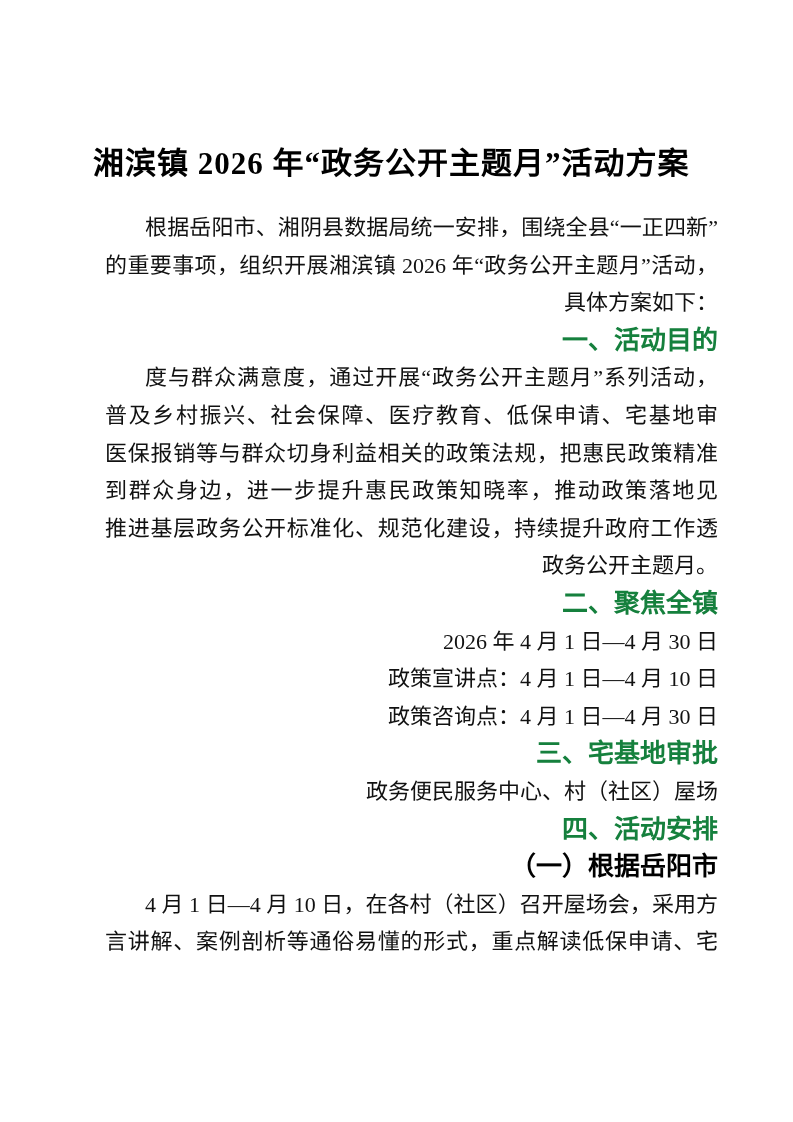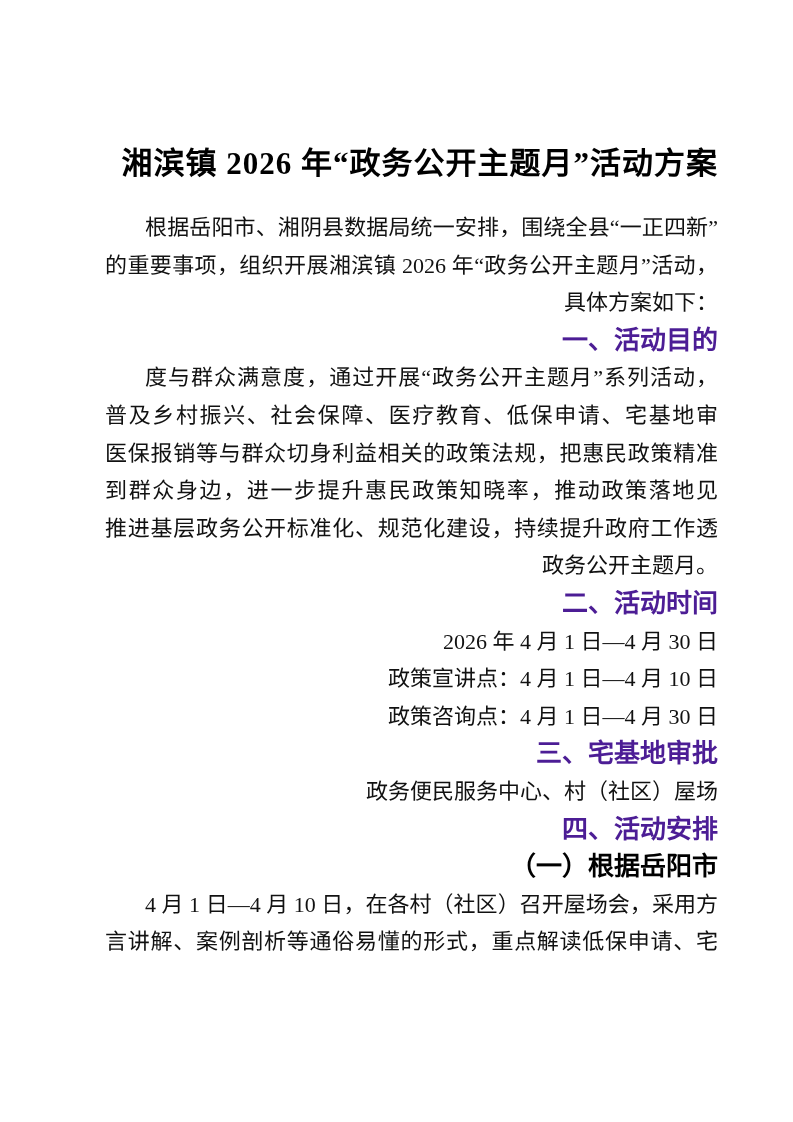--- a/index.html
+++ b/index.html
@@ -12,21 +12,21 @@
     overflow:hidden;
   }
   .doc{
     position:absolute;
     left:105px;top:136px;
     width:613px;
   }
   .title{
     font-size:31px;
     font-weight:bold;
-    text-align:right;
+    text-align:left;
     height:56px;
     line-height:56px;
     margin-left:-12px;
     letter-spacing:1px;
     white-space:nowrap;
     font-family:"Liberation Serif","DejaVu Serif",serif;
   }
   .title-gap{height:17px;}
   .line{
     height:37.6px;
@@ -38,21 +38,21 @@
   }
   .fill{
     text-align:justify;
     text-align-last:justify;
   }
   .ind{text-indent:40px;}
   .heading{
     font-family:"Liberation Sans","DejaVu Sans",sans-serif;
     font-weight:bold;
     font-size:26px;
-    color:#4c1d95;
+    color:#15803d;
   }
   .subheading{
     font-family:"Liberation Serif","DejaVu Serif",serif;
     font-weight:bold;
     font-size:26px;
     text-indent:36px;
     color:#000;
   }
 </style>
 </head>
@@ -69,21 +69,21 @@
     <div class="line">具体方案如下：</div>
 
     <div class="line heading ind">一、活动目的</div>
     <div class="line fill ind">度与群众满意度，通过开展“政务公开主题月”系列活动，</div>
     <div class="line fill">普及乡村振兴、社会保障、医疗教育、低保申请、宅基地审批、</div>
     <div class="line fill">医保报销等与群众切身利益相关的政策法规，把惠民政策精准送</div>
     <div class="line fill">到群众身边，进一步提升惠民政策知晓率，推动政策落地见效，</div>
     <div class="line fill">推进基层政务公开标准化、规范化建设，持续提升政府工作透明</div>
     <div class="line">政务公开主题月。</div>
 
-    <div class="line heading ind">二、活动时间</div>
+    <div class="line heading ind">二、聚焦全镇</div>
     <div class="line ind">2026 年 4 月 1 日—4 月 30 日</div>
     <div class="line ind">政策宣讲点：4 月 1 日—4 月 10 日</div>
     <div class="line ind">政策咨询点：4 月 1 日—4 月 30 日</div>
 
     <div class="line heading ind">三、宅基地审批</div>
     <div class="line ind">政务便民服务中心、村（社区）屋场</div>
 
     <div class="line heading ind">四、活动安排</div>
     <div class="line subheading">（一）根据岳阳市</div>
     <div class="line fill ind">4 月 1 日—4 月 10 日，在各村（社区）召开屋场会，采用方</div>

